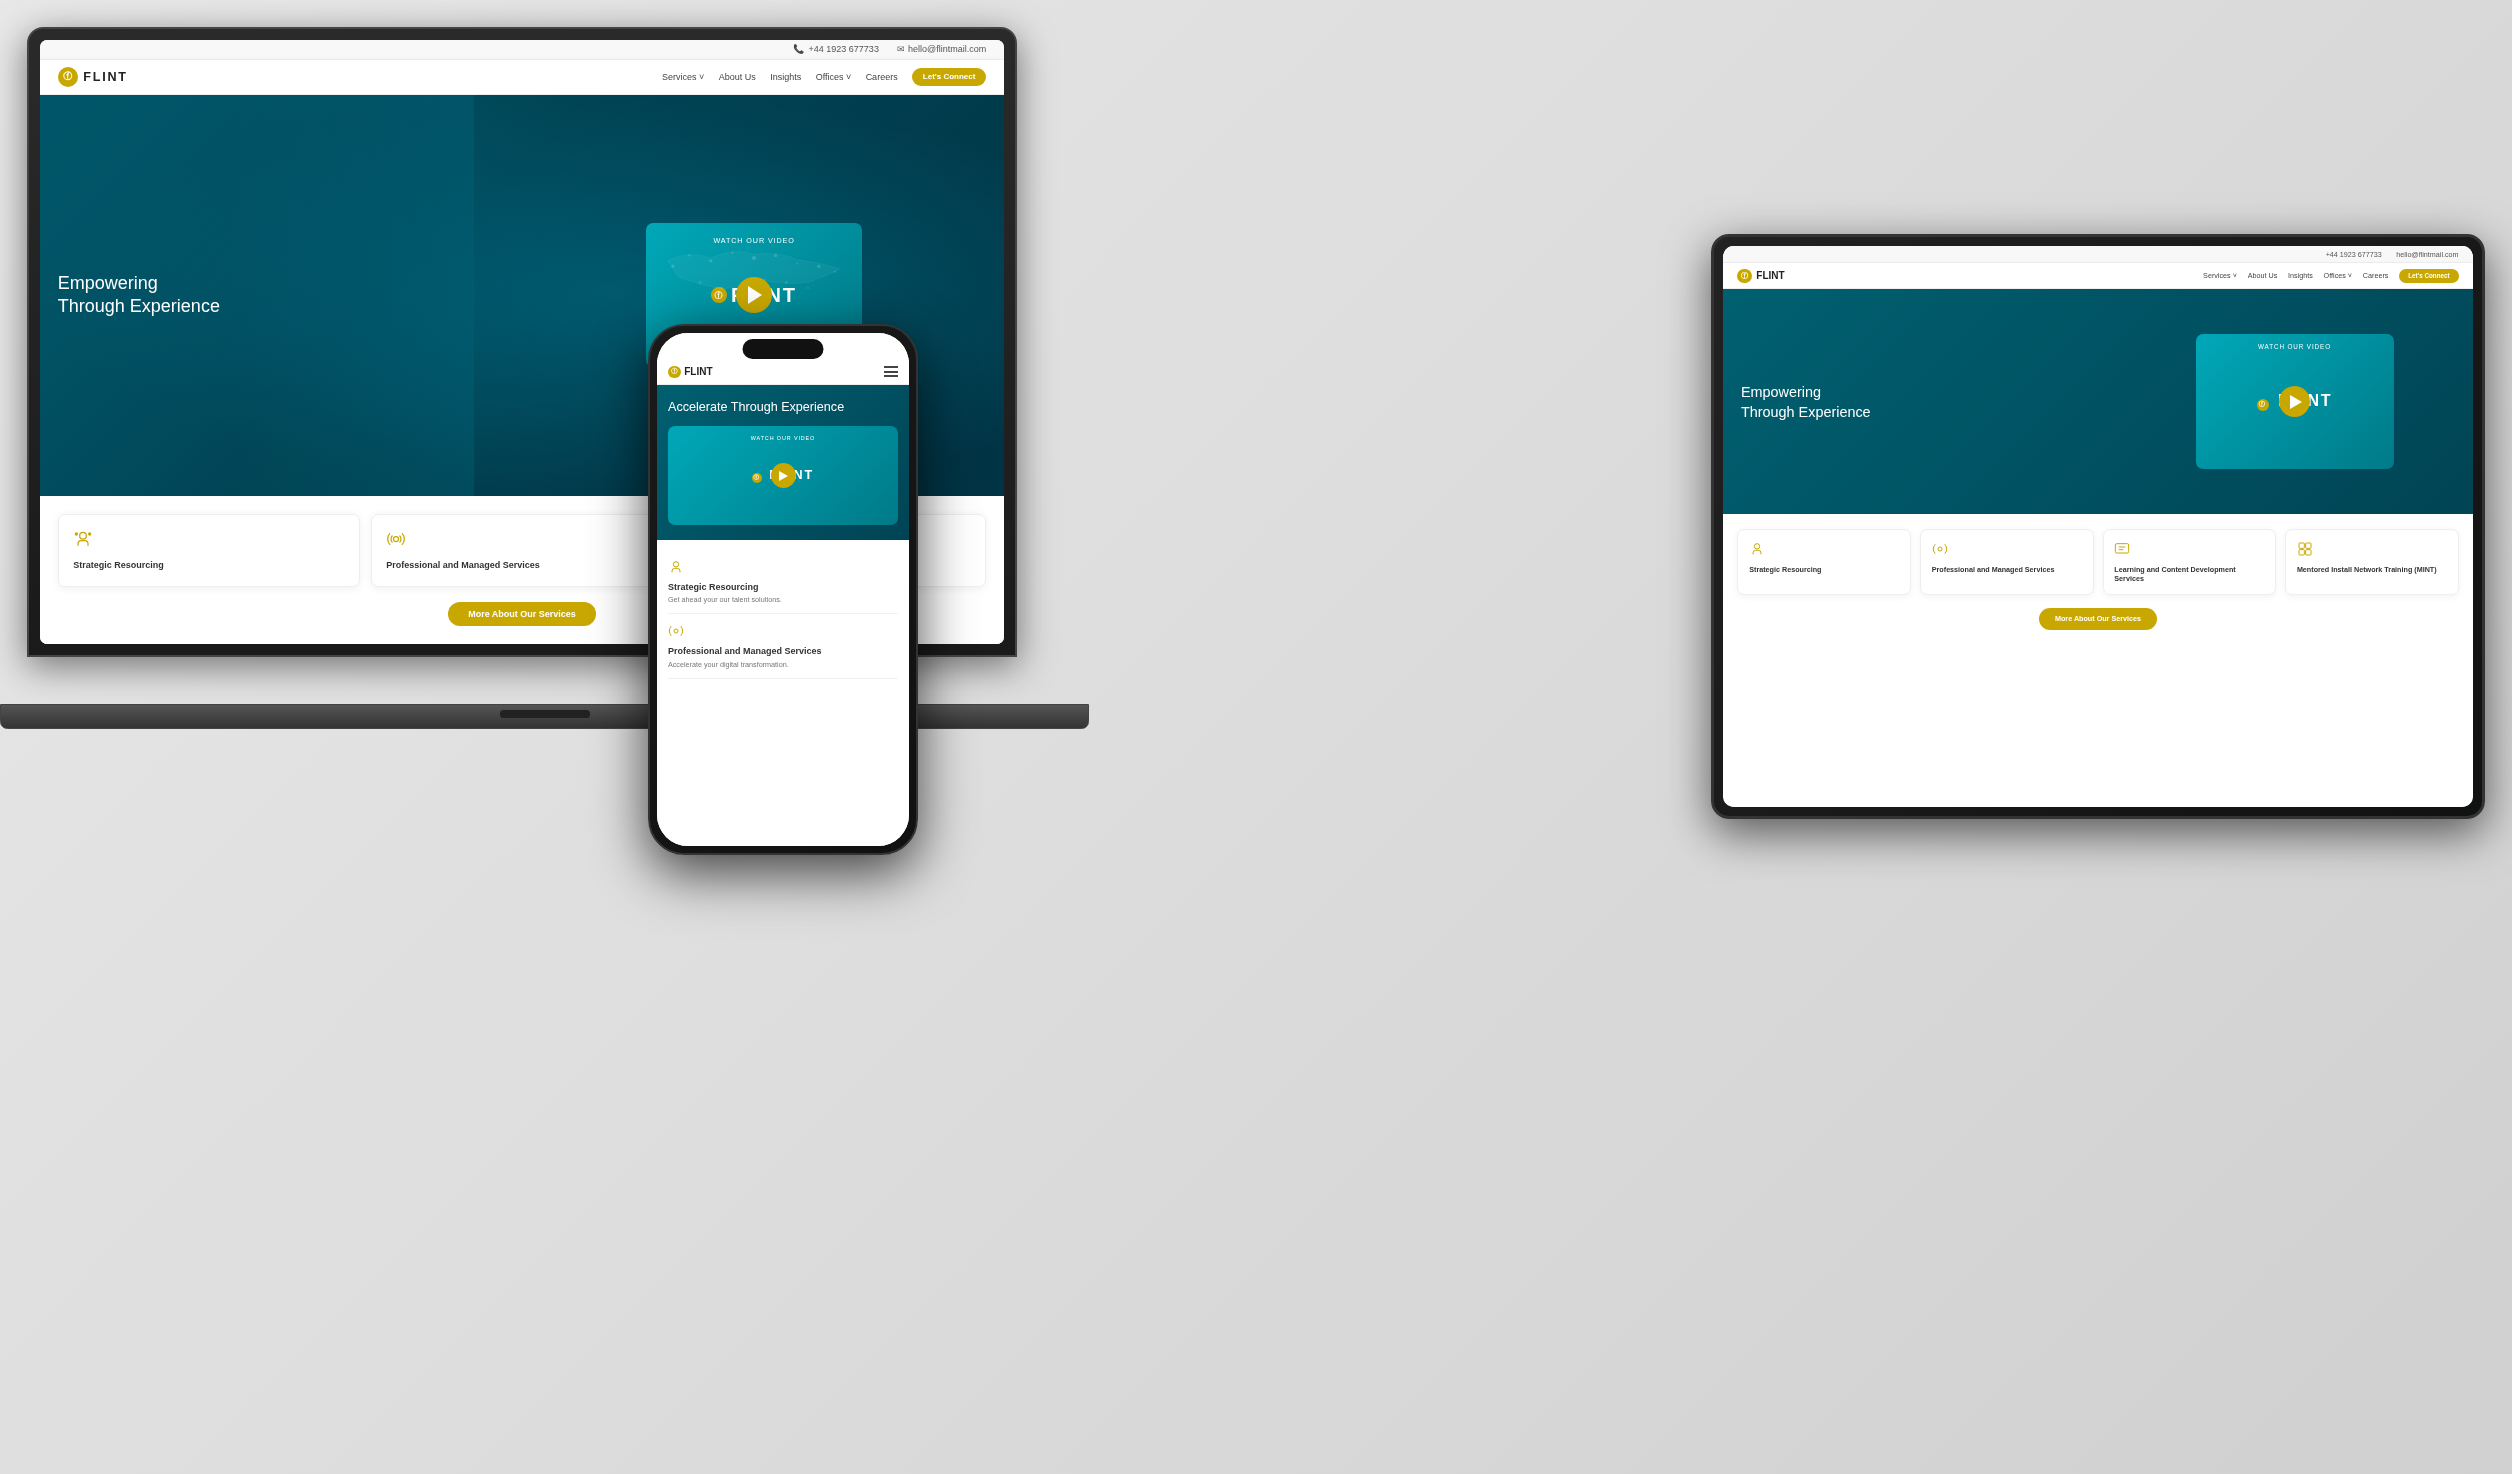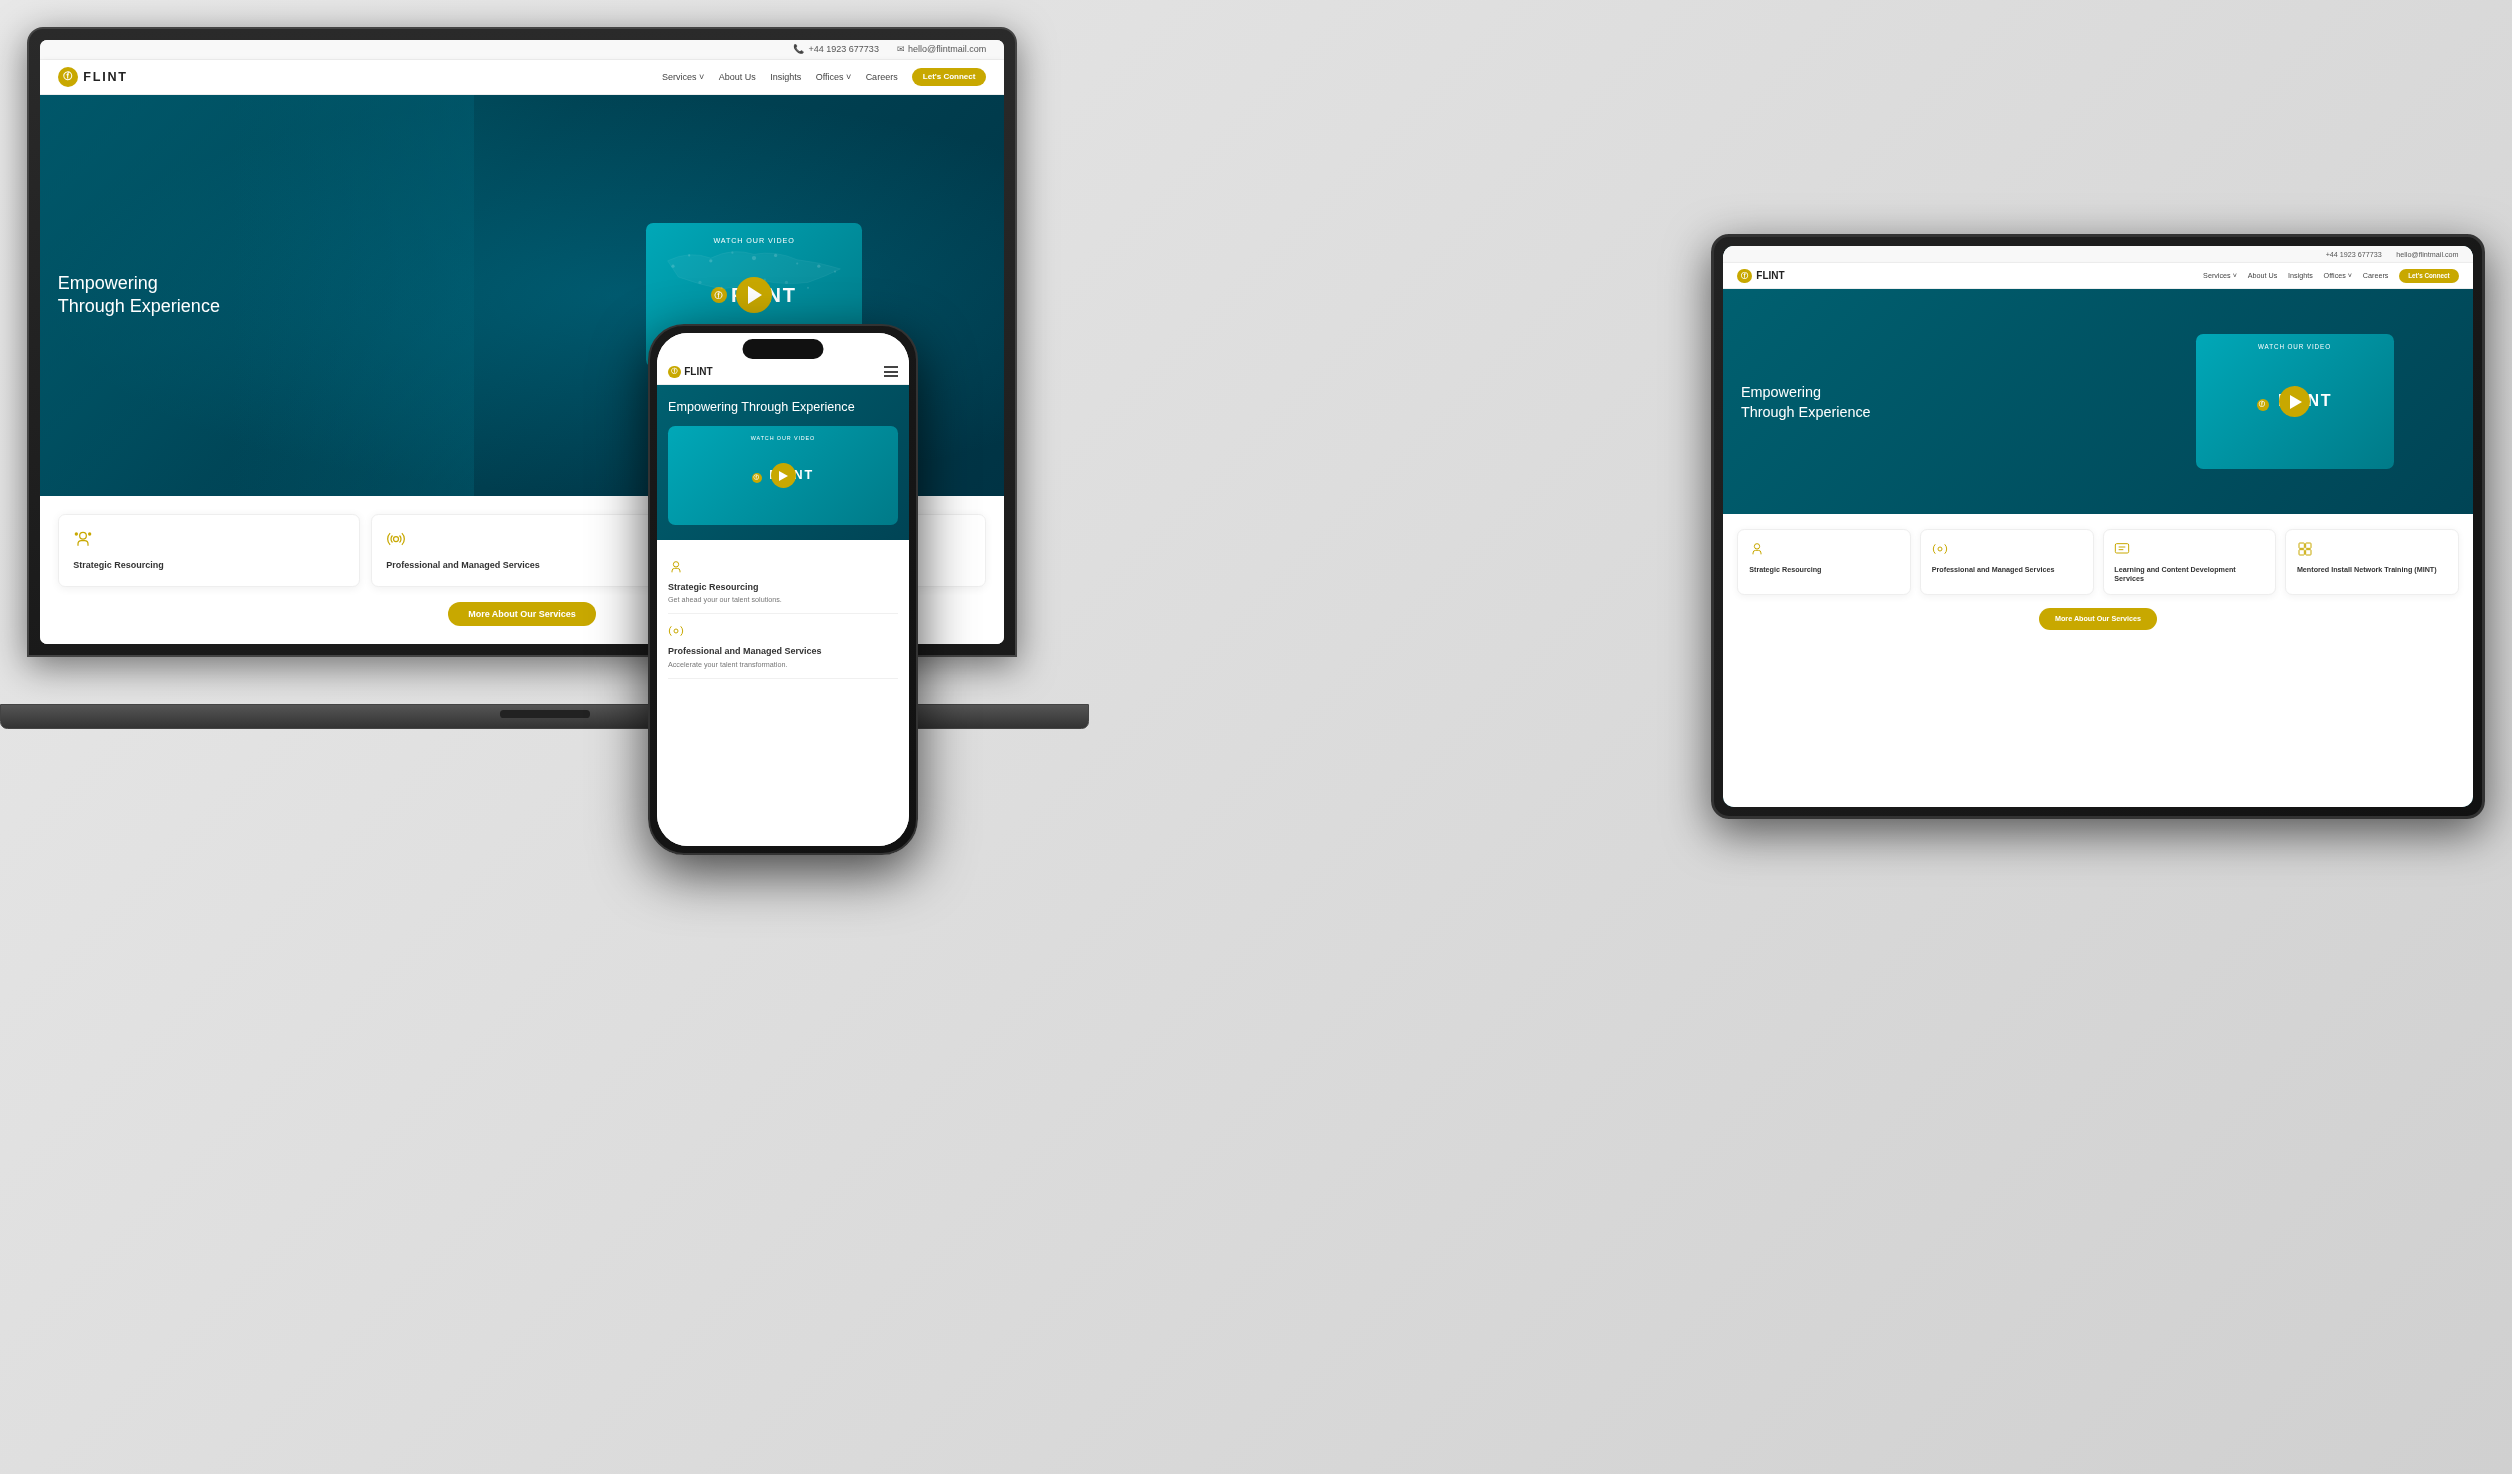--- a/index.html
+++ b/index.html
@@ -1010,21 +1010,21 @@
               <span>FLINT</span>
             </div>
             <div class="phone-hamburger">
               <span></span>
               <span></span>
               <span></span>
             </div>
           </div>
 
           <div class="phone-hero">
-            <div class="phone-hero-title">Empowering Through Experience</div>
+            <div class="phone-hero-title">Accelerate Through Experience</div>
             <div class="phone-video-box">
               <span class="phone-video-label">WATCH OUR VIDEO</span>
               <div class="phone-video-logo">
                 <span style="width:10px;height:10px;background:#c8a800;border-radius:50%;display:inline-flex;align-items:center;justify-content:center;font-size:5.4px;color:white;font-weight:bold;margin-right:1.8px;">ⓕ</span>
                 <span>FLINT</span>
               </div>
               <div class="phone-play-btn">
                 <div class="phone-play-icon"></div>
               </div>
             </div>
@@ -1042,21 +1042,21 @@
               <div class="phone-service-desc">Get ahead your our talent solutions.</div>
             </div>
             <div class="phone-service-item">
               <div class="phone-service-icon">
                 <svg width="16" height="16" viewBox="0 0 24 24" fill="none" stroke="#c8a800" stroke-width="1.5">
                   <circle cx="12" cy="12" r="3"></circle>
                   <path d="M19.07 4.93a10 10 0 010 14.14M4.93 4.93a10 10 0 000 14.14"></path>
                 </svg>
               </div>
               <div class="phone-service-title">Professional and Managed Services</div>
-              <div class="phone-service-desc">Accelerate your talent transformation.</div>
+              <div class="phone-service-desc">Accelerate your digital transformation.</div>
             </div>
           </div>
 
         </div>
       </div>
     </div>
   </div>
 
 </div>
 

